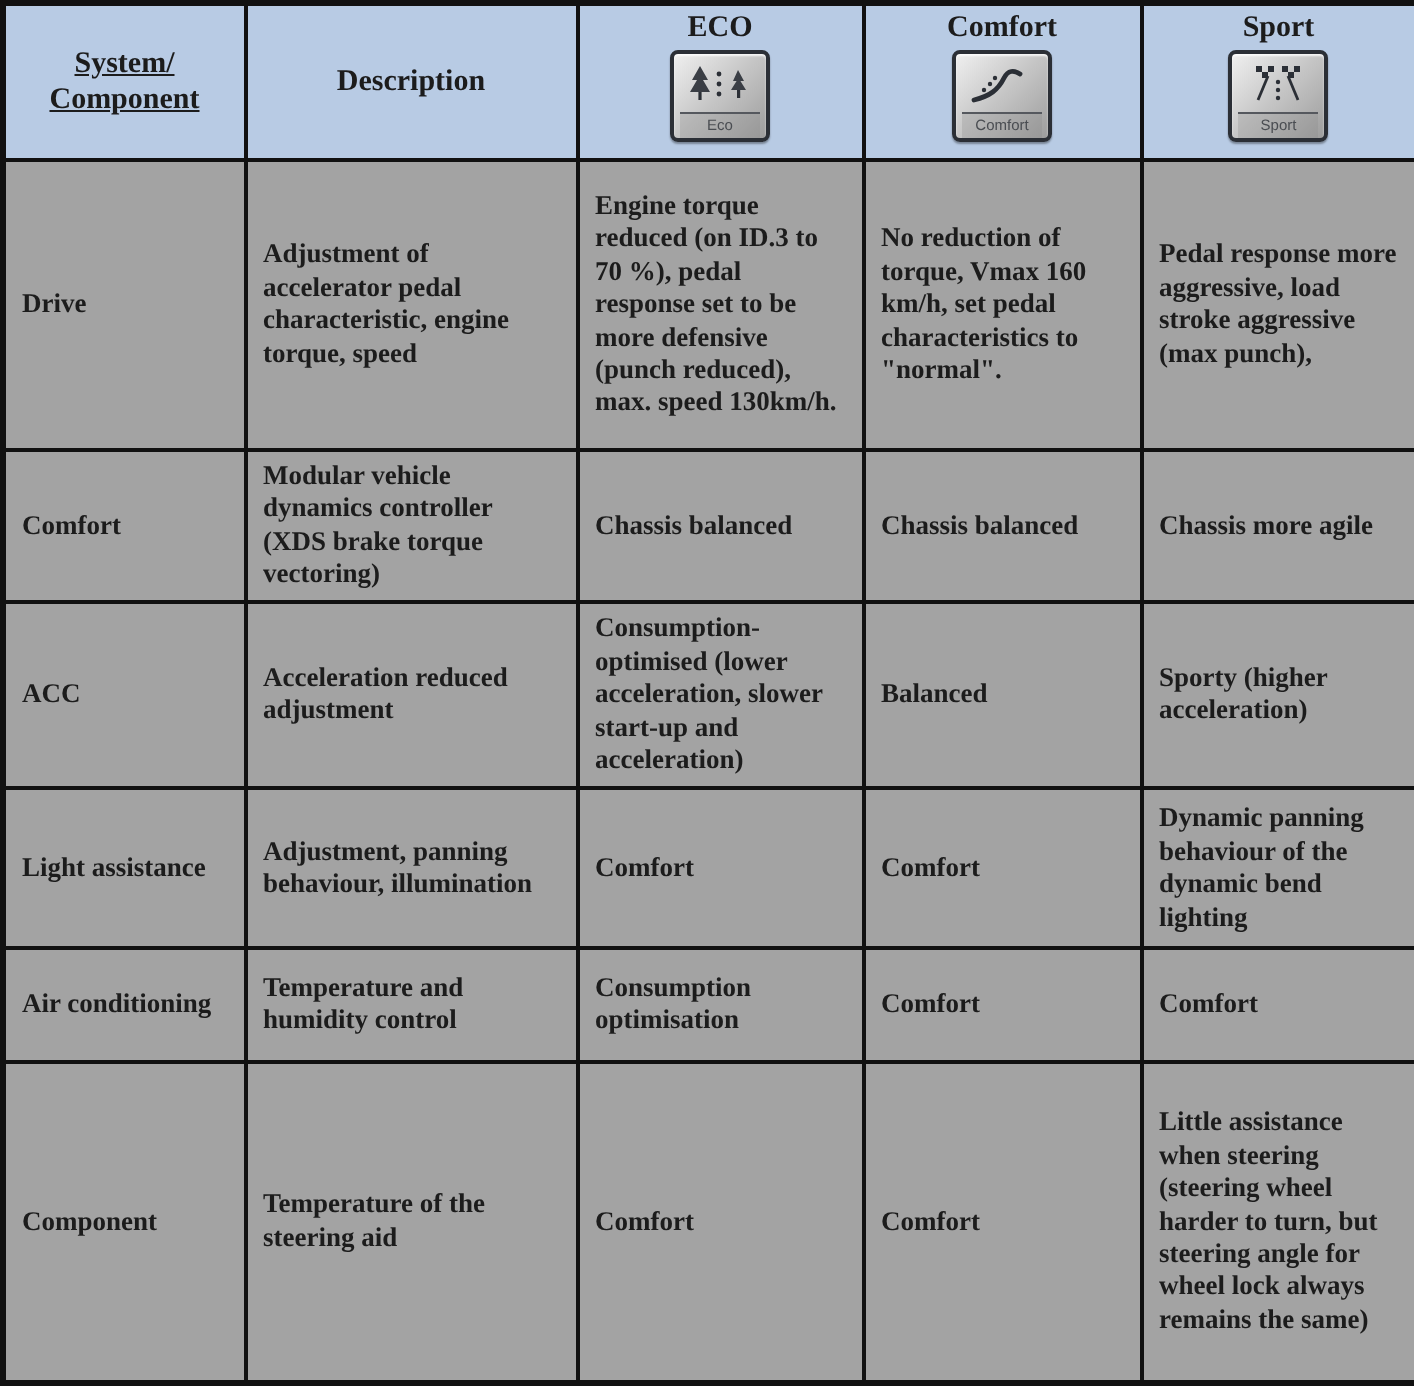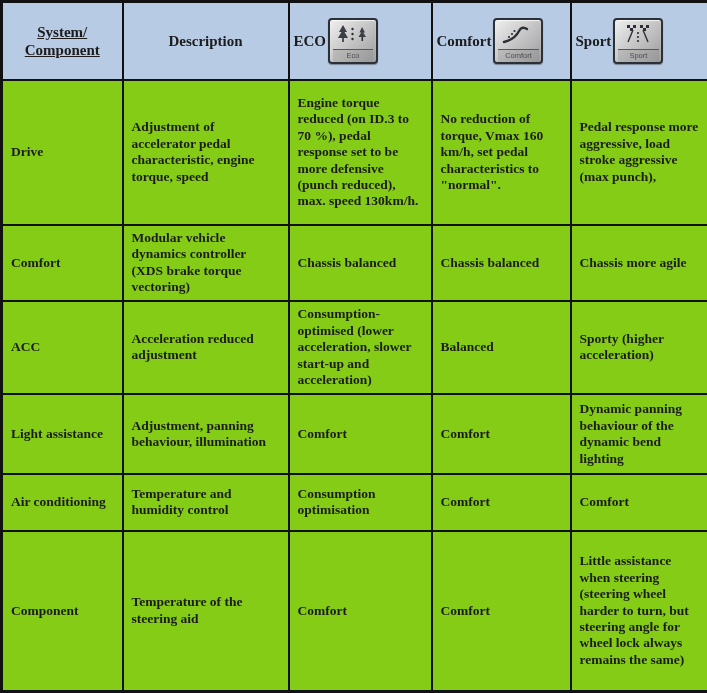--- a/index.html
+++ b/index.html
@@ -23,41 +23,41 @@
   }
   table.mode-table td, table.mode-table th {
     border: 2px solid #111111;
     padding: 4px 8px;
     vertical-align: middle;
     text-align: left;
     font-weight: 700;
     color: #1c1c1c;
     font-size: 13.5px;
     line-height: 1.22;
-    background: #84cc16;
+    background: #a3a3a3;
     overflow: hidden;
   }
   table.mode-table th {
     background: #b8cbe4;
     text-align: center;
     vertical-align: middle;
     font-size: 15px;
     padding: 2px 4px;
   }
   .col-system    { width: 121px; }
   .col-desc      { width: 166px; }
   .col-eco       { width: 143px; }
   .col-comfort   { width: 139px; }
   .col-sport     { width: 138px; }
 
   .syscomp-label { white-space: pre-line; text-decoration: underline; }
 
   .mode-head {
     display: flex;
-    flex-direction: row;
+    flex-direction: column;
     align-items: center;
     justify-content: flex-start;
     gap: 2px;
     height: 100%;
   }
   .mode-title { font-size: 15px; font-weight: 700; }
 
   .mode-button {
     width: 50px;
     height: 46px;

